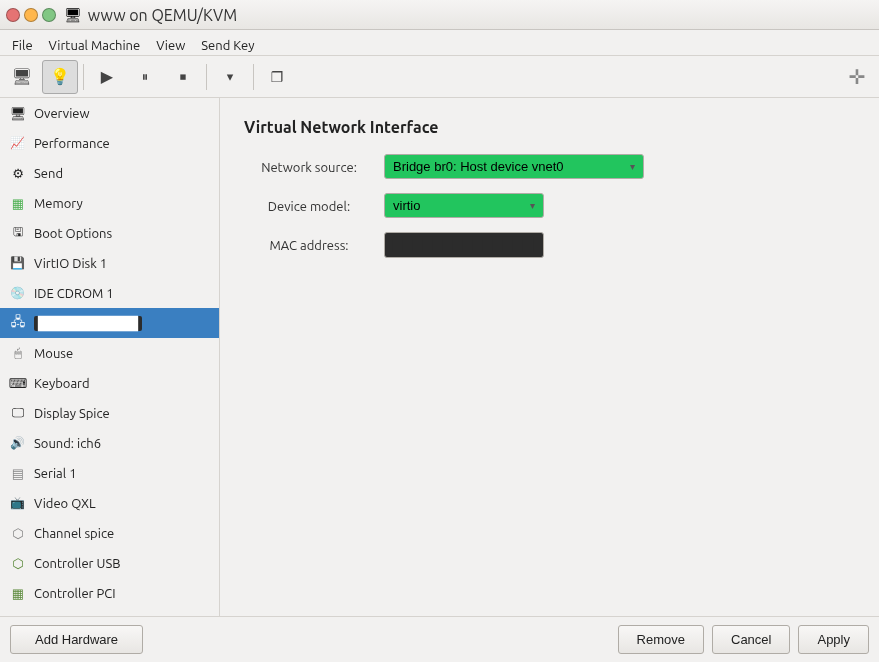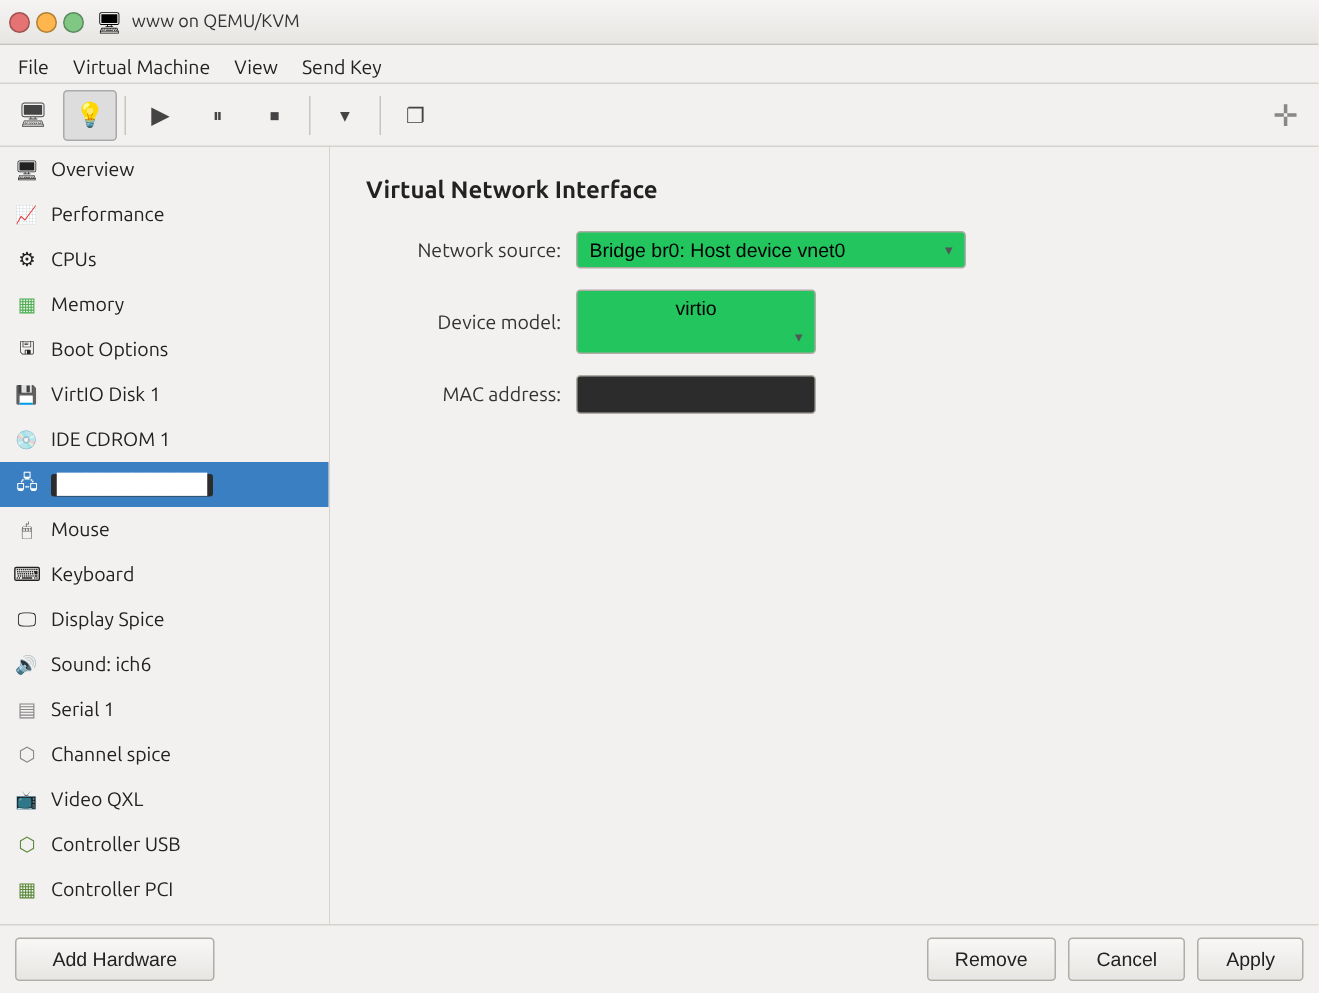--- a/index.html
+++ b/index.html
@@ -31,21 +31,21 @@
     .titlebar-btn {
       width: 14px; height: 14px;
       border-radius: 50%;
       border: 1px solid rgba(0,0,0,0.3);
       display: flex; align-items: center; justify-content: center;
       font-size: 9px; cursor: pointer;
     }
     .btn-close { background: #e57373; }
     .btn-min   { background: #ffb74d; }
     .btn-max   { background: #81c784; }
-    .titlebar-title { font-size: 12px; color: #333; }
+    .titlebar-title { font-size: 16px; color: #333; }
 
     
     .menubar {
       background: #f2f1f0;
       border-bottom: 1px solid #d6d3cf;
       height: 26px;
       display: flex;
       align-items: flex-end;
       padding: 0 4px;
     }
@@ -141,21 +141,21 @@
       color: #222;
       margin-bottom: 18px;
     }
     .form-row {
       display: flex;
       align-items: center;
       margin-bottom: 14px;
     }
     .form-label {
       width: 140px;
-      text-align: right;
+      text-align: center;
       padding-right: 10px;
       color: #333;
       font-size: 13px;
       flex-shrink: 0;
     }
     .form-control-wrap {
       display: flex;
       align-items: center;
       gap: 4px;
     }
@@ -166,21 +166,20 @@
       padding: 4px 8px;
       font-size: 13px;
       display: flex;
       align-items: center;
       gap: 6px;
       cursor: pointer;
       min-width: 260px;
     }
     .dropdown-btn-small {
       min-width: 160px;
-      flex-direction: column;
     }
     .dropdown-arrow {
       margin-left: auto;
       font-size: 10px;
       color: #555;
     }
     .mac-field {
       background: #2c2c2c;
       color: #2c2c2c;
       border: 1px solid #b0aca6;
@@ -303,21 +302,21 @@
     <div class="sidebar-item">
       <span class="item-icon icon-monitor"></span>
       <span>Overview</span>
     </div>
     <div class="sidebar-item">
       <span class="item-icon icon-chart"></span>
       <span>Performance</span>
     </div>
     <div class="sidebar-item">
       <span class="item-icon icon-cpu"></span>
-      <span>CPUs</span>
+      <span>Send</span>
     </div>
     <div class="sidebar-item">
       <span class="item-icon icon-memory"></span>
       <span>Memory</span>
     </div>
     <div class="sidebar-item">
       <span class="item-icon icon-boot"></span>
       <span>Boot Options</span>
     </div>
     <div class="sidebar-item">
@@ -346,26 +345,26 @@
     </div>
     <div class="sidebar-item">
       <span class="item-icon icon-sound"></span>
       <span>Sound: ich6</span>
     </div>
     <div class="sidebar-item">
       <span class="item-icon icon-serial"></span>
       <span>Serial 1</span>
     </div>
     <div class="sidebar-item">
+      <span class="item-icon icon-video"></span>
+      <span>Video QXL</span>
+    </div>
+    <div class="sidebar-item">
       <span class="item-icon icon-channel"></span>
       <span>Channel spice</span>
-    </div>
-    <div class="sidebar-item">
-      <span class="item-icon icon-video"></span>
-      <span>Video QXL</span>
     </div>
     <div class="sidebar-item">
       <span class="item-icon icon-usb"></span>
       <span>Controller USB</span>
     </div>
     <div class="sidebar-item">
       <span class="item-icon icon-pci"></span>
       <span>Controller PCI</span>
     </div>
     <div class="sidebar-item">

